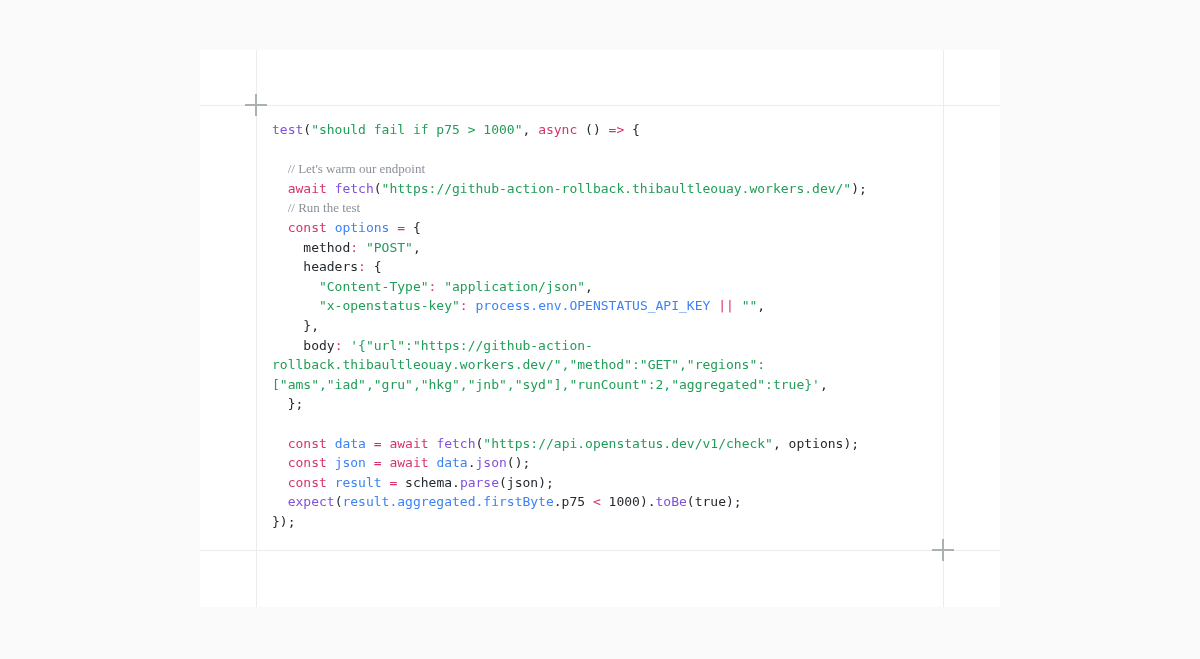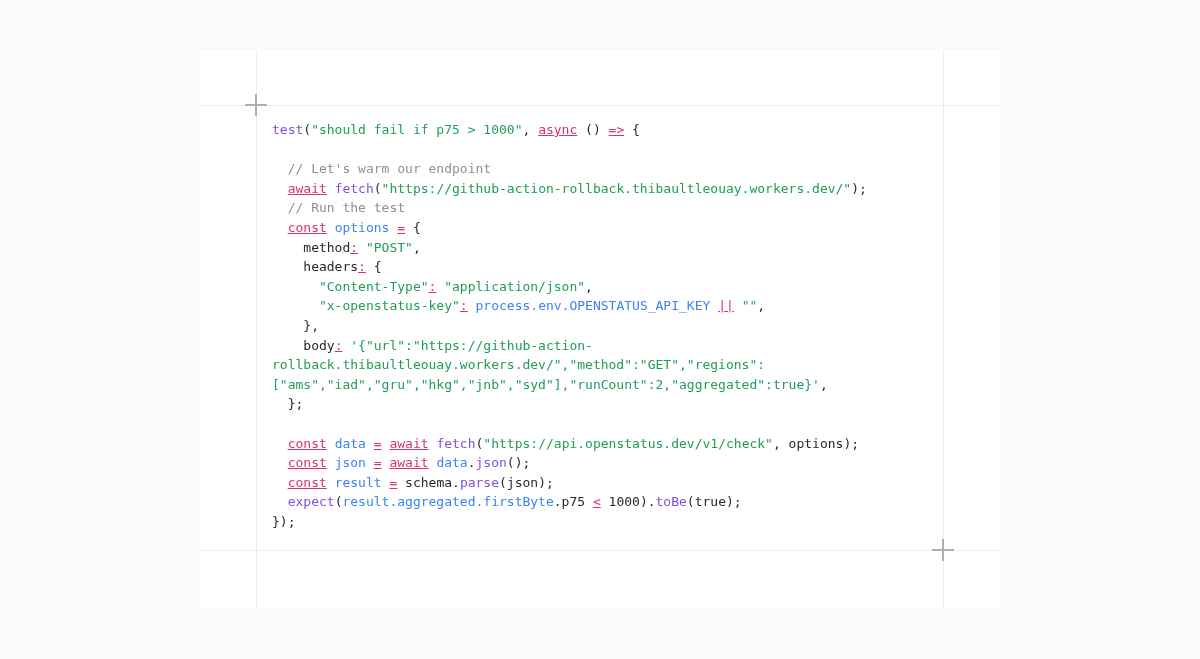--- a/index.html
+++ b/index.html
@@ -42,25 +42,25 @@
     left: 272px; top: 120px;
     margin: 0;
     font-family: "DejaVu Sans Mono", "Liberation Mono", monospace;
     font-size: 13px;
     line-height: 19.6px;
     font-variant-ligatures: none;
     color: var(--pl, #24292e);
   }
   .code-line { white-space: pre; height: 19.6px; }
   .tok-pl { color: var(--pl, #24292e); }
-  .tok-kw { color: var(--kw, #d6336c); text-decoration: underline; }
+  .tok-kw { color: var(--kw, #d6336c); }
   .tok-fn { color: var(--fn, #8250df); }
   .tok-vr { color: var(--vr, #3b82f6); }
   .tok-st { color: var(--st, #209d57); }
-  .tok-cm { color: var(--cm, #8b919a); }
+  .tok-cm { color: var(--cm, #8b919a); font-family: Liberation Serif, serif; }
 </style>
 </head>
 <body>
 
 <div class="page">
   <div class="canvas"></div>
 
   <div class="rule rule-v rule-left"></div>
   <div class="rule rule-v rule-right"></div>
   <div class="rule rule-h rule-top"></div>

